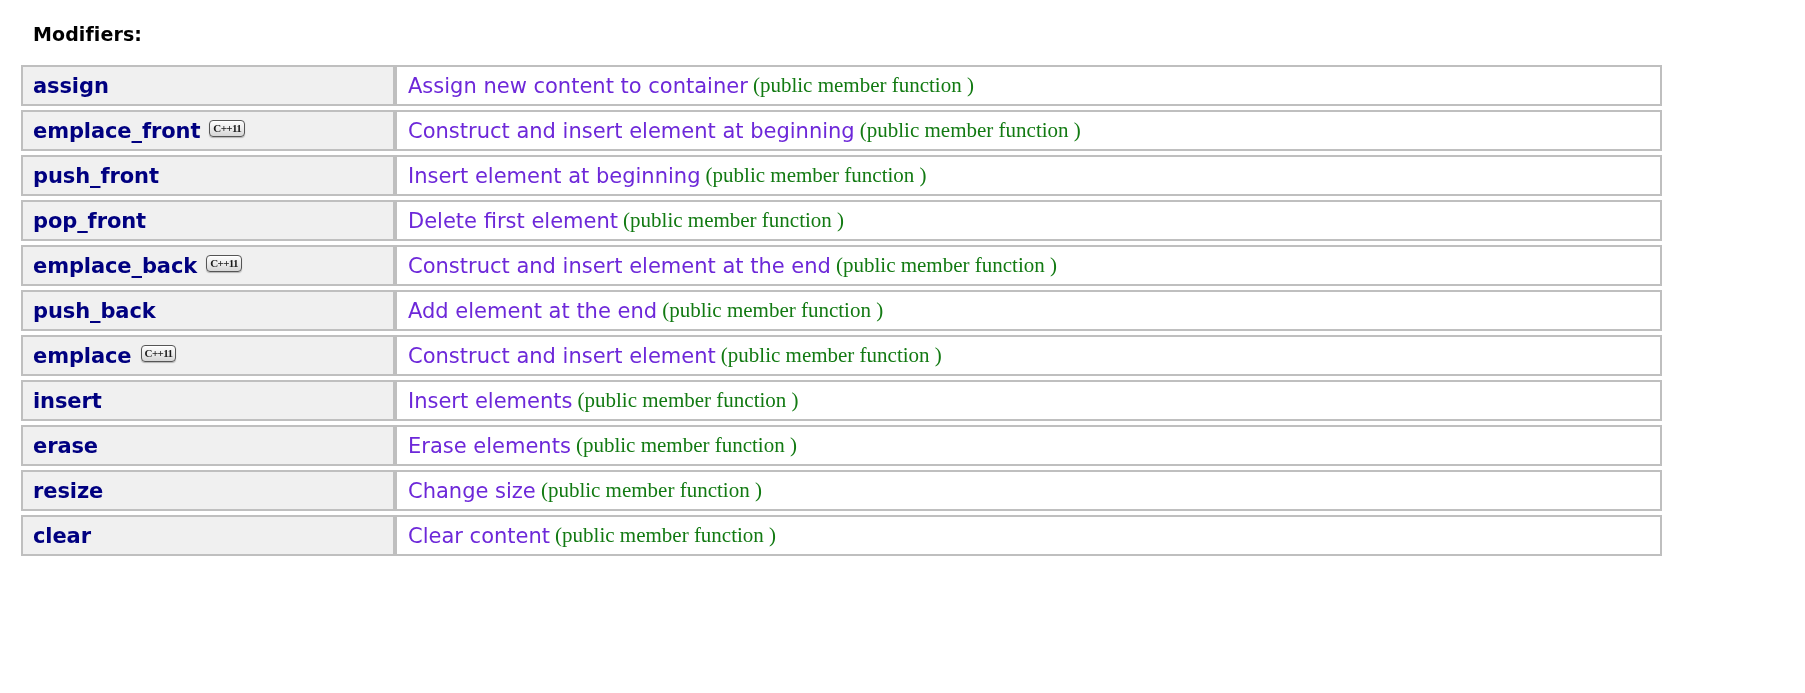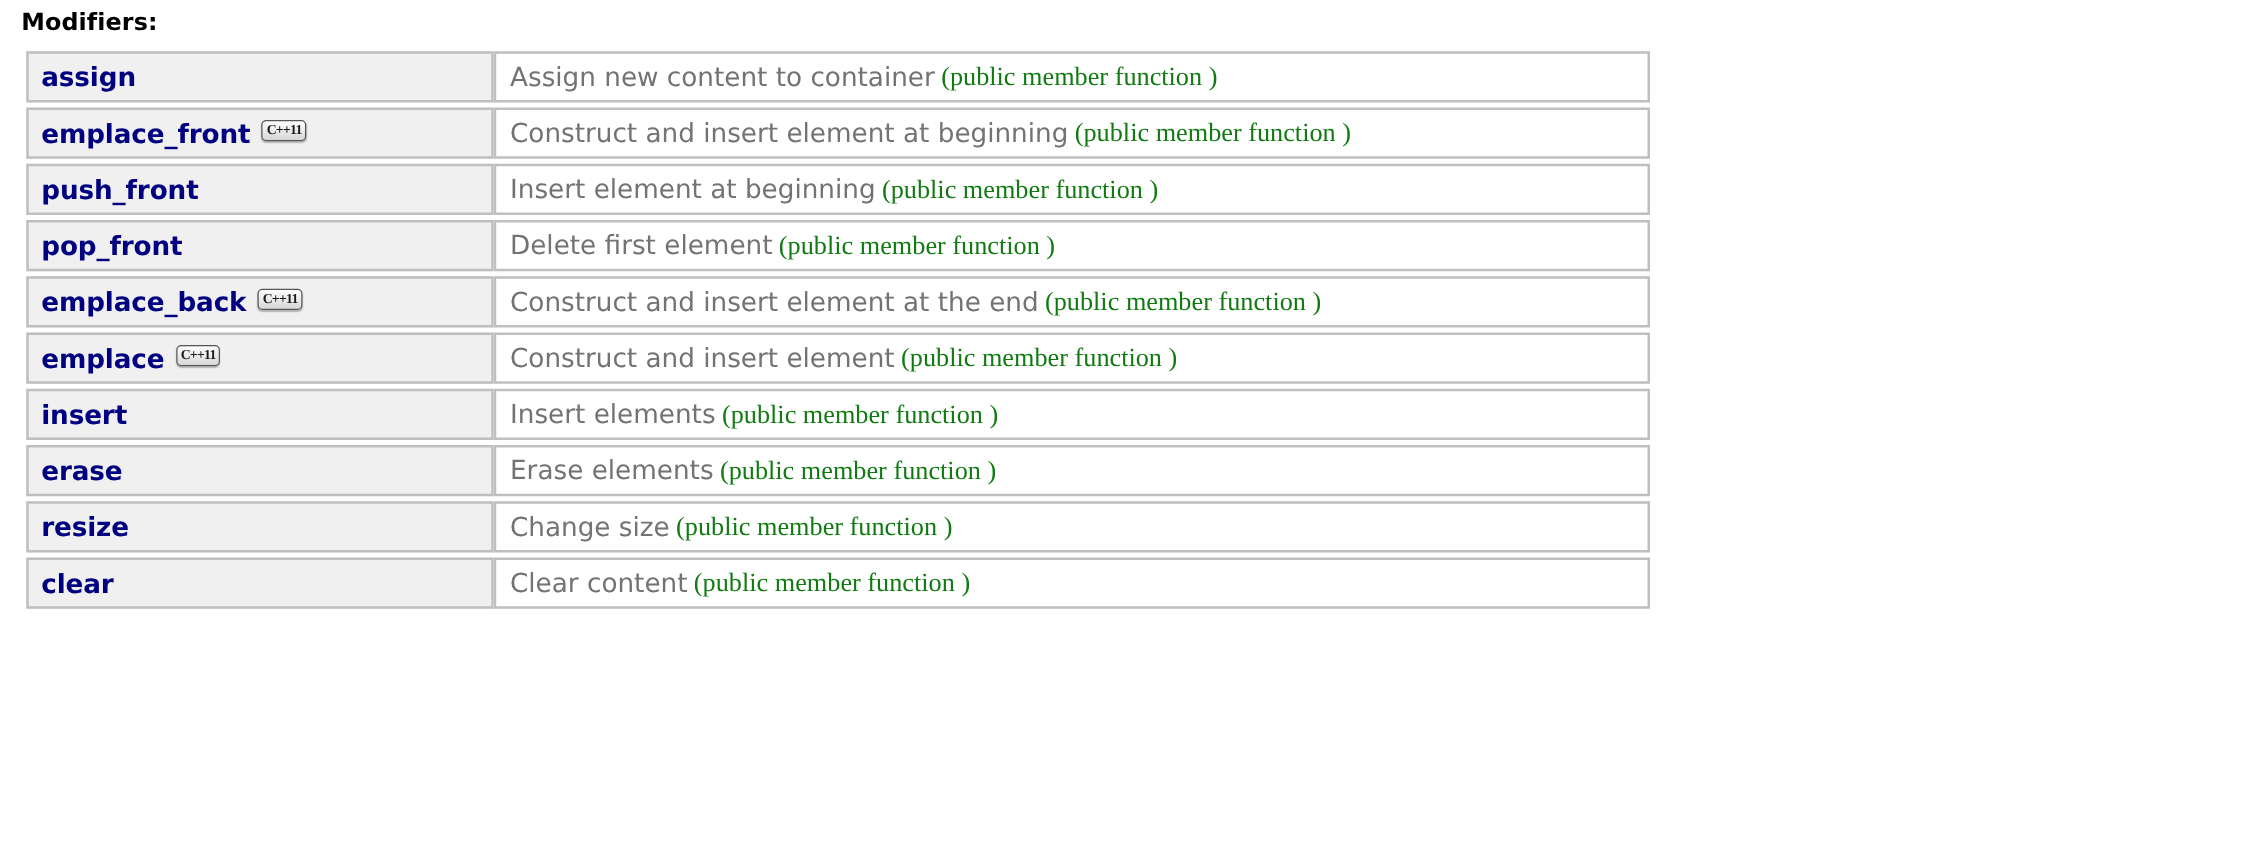--- a/index.html
+++ b/index.html
@@ -20,28 +20,28 @@
     width: 1805px;
     height: 693px;
     box-sizing: border-box;
     padding: 0;
   }
 
   .section-heading {
     font-size: 19px;
     font-weight: bold;
     color: #000000;
-    margin: 0;
+    margin: 16px;
     padding: 7px 0 0 17px;
     line-height: 22px;
     letter-spacing: 0.1px;
   }
 
   .member-table {
-    width: 1299px;
+    width: 1641px;
     margin: 8px 0 0 21px;
     border-collapse: separate;
     border-spacing: 0 4px;
     table-layout: fixed;
   }
 
   .member-table td {
     border: 2px solid #bfbfbf;
     padding: 0;
     vertical-align: middle;
@@ -68,21 +68,21 @@
   .fn-link {
     color: #000080;
     font-weight: bold;
     font-size: 21px;
     text-decoration: none;
     vertical-align: middle;
     letter-spacing: -0.1px;
   }
 
   .desc-text {
-    color: #737373;
+    color: #6d28d9;
     font-size: 21px;
     vertical-align: middle;
   }
 
   .desc-kind {
     color: #127a12;
     font-size: 21px;
     vertical-align: middle;
     font-family: Liberation Serif, serif;
   }
@@ -139,20 +139,24 @@
         </tr>
         <tr class="member-row">
           <td class="col-name"><a class="fn-link" href="#">pop_front</a></td>
           <td class="col-desc"><span class="desc-text">Delete first element</span> <span class="desc-kind">(public member function )</span></td>
         </tr>
         <tr class="member-row">
           <td class="col-name"><a class="fn-link" href="#">emplace_back</a><span class="cpp-badge">C++11</span></td>
           <td class="col-desc"><span class="desc-text">Construct and insert element at the end</span> <span class="desc-kind">(public member function )</span></td>
         </tr>
         <tr class="member-row">
+          <td class="col-name"><a class="fn-link" href="#">push_back</a></td>
+          <td class="col-desc"><span class="desc-text">Add element at the end</span> <span class="desc-kind">(public member function )</span></td>
+        </tr>
+        <tr class="member-row">
           <td class="col-name"><a class="fn-link" href="#">emplace</a><span class="cpp-badge">C++11</span></td>
           <td class="col-desc"><span class="desc-text">Construct and insert element</span> <span class="desc-kind">(public member function )</span></td>
         </tr>
         <tr class="member-row">
           <td class="col-name"><a class="fn-link" href="#">insert</a></td>
           <td class="col-desc"><span class="desc-text">Insert elements</span> <span class="desc-kind">(public member function )</span></td>
         </tr>
         <tr class="member-row">
           <td class="col-name"><a class="fn-link" href="#">erase</a></td>
           <td class="col-desc"><span class="desc-text">Erase elements</span> <span class="desc-kind">(public member function )</span></td>

